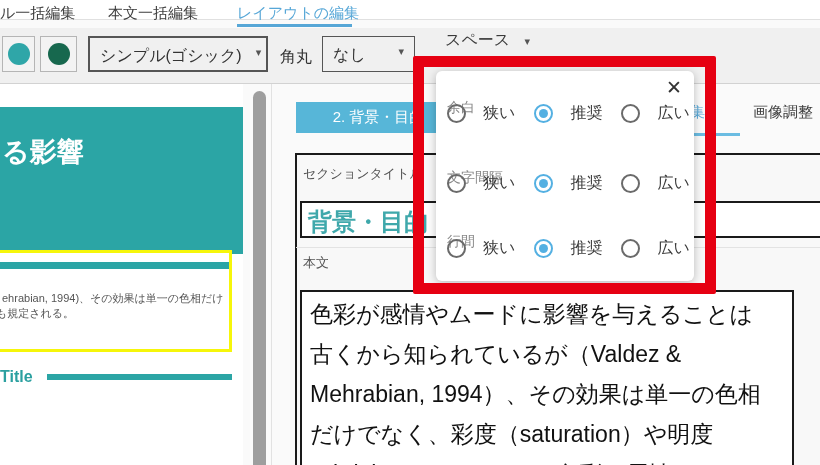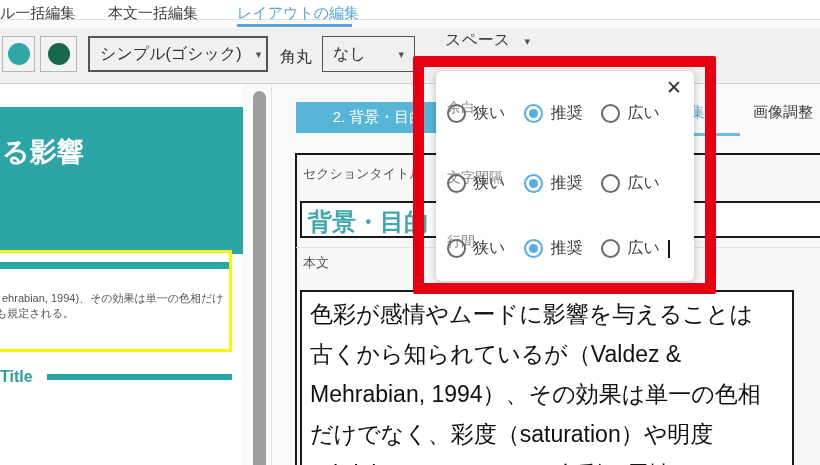--- a/index.html
+++ b/index.html
@@ -15,21 +15,21 @@
   .toptab { position:absolute; top:4px; font-size:15px; color:#3d3d3d; white-space:nowrap; cursor:pointer; }
   .toptab.active { color:#57a7d7; }
   .toptab-underline { position:absolute; top:24px; height:3px; background:#57a7d7; }
 
   
   .toolbar { left:0; top:28px; width:820px; height:56px; background:#f0f0f0; border-bottom:1px solid #d2d2d2; }
   .tool-btn { position:absolute; top:8px; height:36px; background:#f3f3f3; border:1px solid #b5b5b5;
               display:flex; align-items:center; justify-content:center; }
   .swatch { width:22px; height:22px; border-radius:50%; }
   .dropdown { position:absolute; top:8px; height:36px; border:2px solid #555; background:#f0f0f0;
-              display:flex; align-items:center; font-size:16px; color:#333; padding:0 10px; white-space:nowrap; }
+              display:flex; font-size:16px; color:#333; padding:8px 10px; white-space:nowrap; }
   .dropdown .caret { margin-left:auto; padding-left:14px; }
   .caret { font-size:11px; color:#555; }
   .tool-label { position:absolute; top:19px; font-size:16px; color:#333; white-space:nowrap; }
   .text-dd { position:absolute; top:2px; font-size:16px; color:#3a3a3a; white-space:nowrap; cursor:pointer; }
   .text-dd .caret { margin-left:10px; }
 
   
   .slide { left:0; top:84px; width:243px; height:381px; background:#fff; }
   .slide-header { position:absolute; left:0; top:23px; width:243px; height:147px; background:#2ba5a5; }
   .slide-header-text { position:absolute; left:2px; top:27px; color:#fff; font-size:27px; font-weight:bold; white-space:nowrap; }
@@ -58,21 +58,21 @@
   .body-area { left:300px; top:290px; width:494px; height:180px; border:2px solid #1a1a1a; background:#fff;
                font-size:23px; color:#111; line-height:40px; padding:2px 8px; overflow:hidden; }
   .body-area div { white-space:nowrap; }
 
   
   .popup { left:436px; top:71px; width:258px; height:210px; background:#fff; border-radius:6px;
            box-shadow:0 2px 10px rgba(0,0,0,.25); z-index:50; }
   .popup .close { position:absolute; top:6px; right:12px; font-size:19px; color:#333; cursor:pointer; line-height:22px; }
   .grp-label { position:absolute; left:11px; font-size:14px; color:#888; white-space:nowrap;margin-top:20px; }
   .radio-row { position:absolute; left:11px; display:flex; align-items:center; gap:19px; }
-  .radio-opt { display:flex; align-items:center; gap:7px; cursor:pointer;justify-content:center; }
+  .radio-opt { display:flex; align-items:center; gap:17px; cursor:pointer;justify-content:center; }
   .radio-circ { width:19px; height:19px; border:2.5px solid #6a6a6a; border-radius:50%; position:relative; flex:none; }
   .radio-opt.sel .radio-circ { border-color:#54b0e2; }
   .radio-opt.sel .radio-circ::after { content:""; position:absolute; left:3px; top:3px; width:9px; height:9px;
                                       border-radius:50%; background:#54b0e2; }
   .radio-lbl { font-size:16px; color:#3a3a3a; white-space:nowrap; }
   .text-cursor { display:inline-block; width:2px; height:18px; background:#111; margin-left:1px; vertical-align:middle; }
 
   
   .red-rect { left:413px; top:56px; width:303px; height:238px; border:11px solid #e60012; z-index:100; border-radius:2px; }
 </style>

